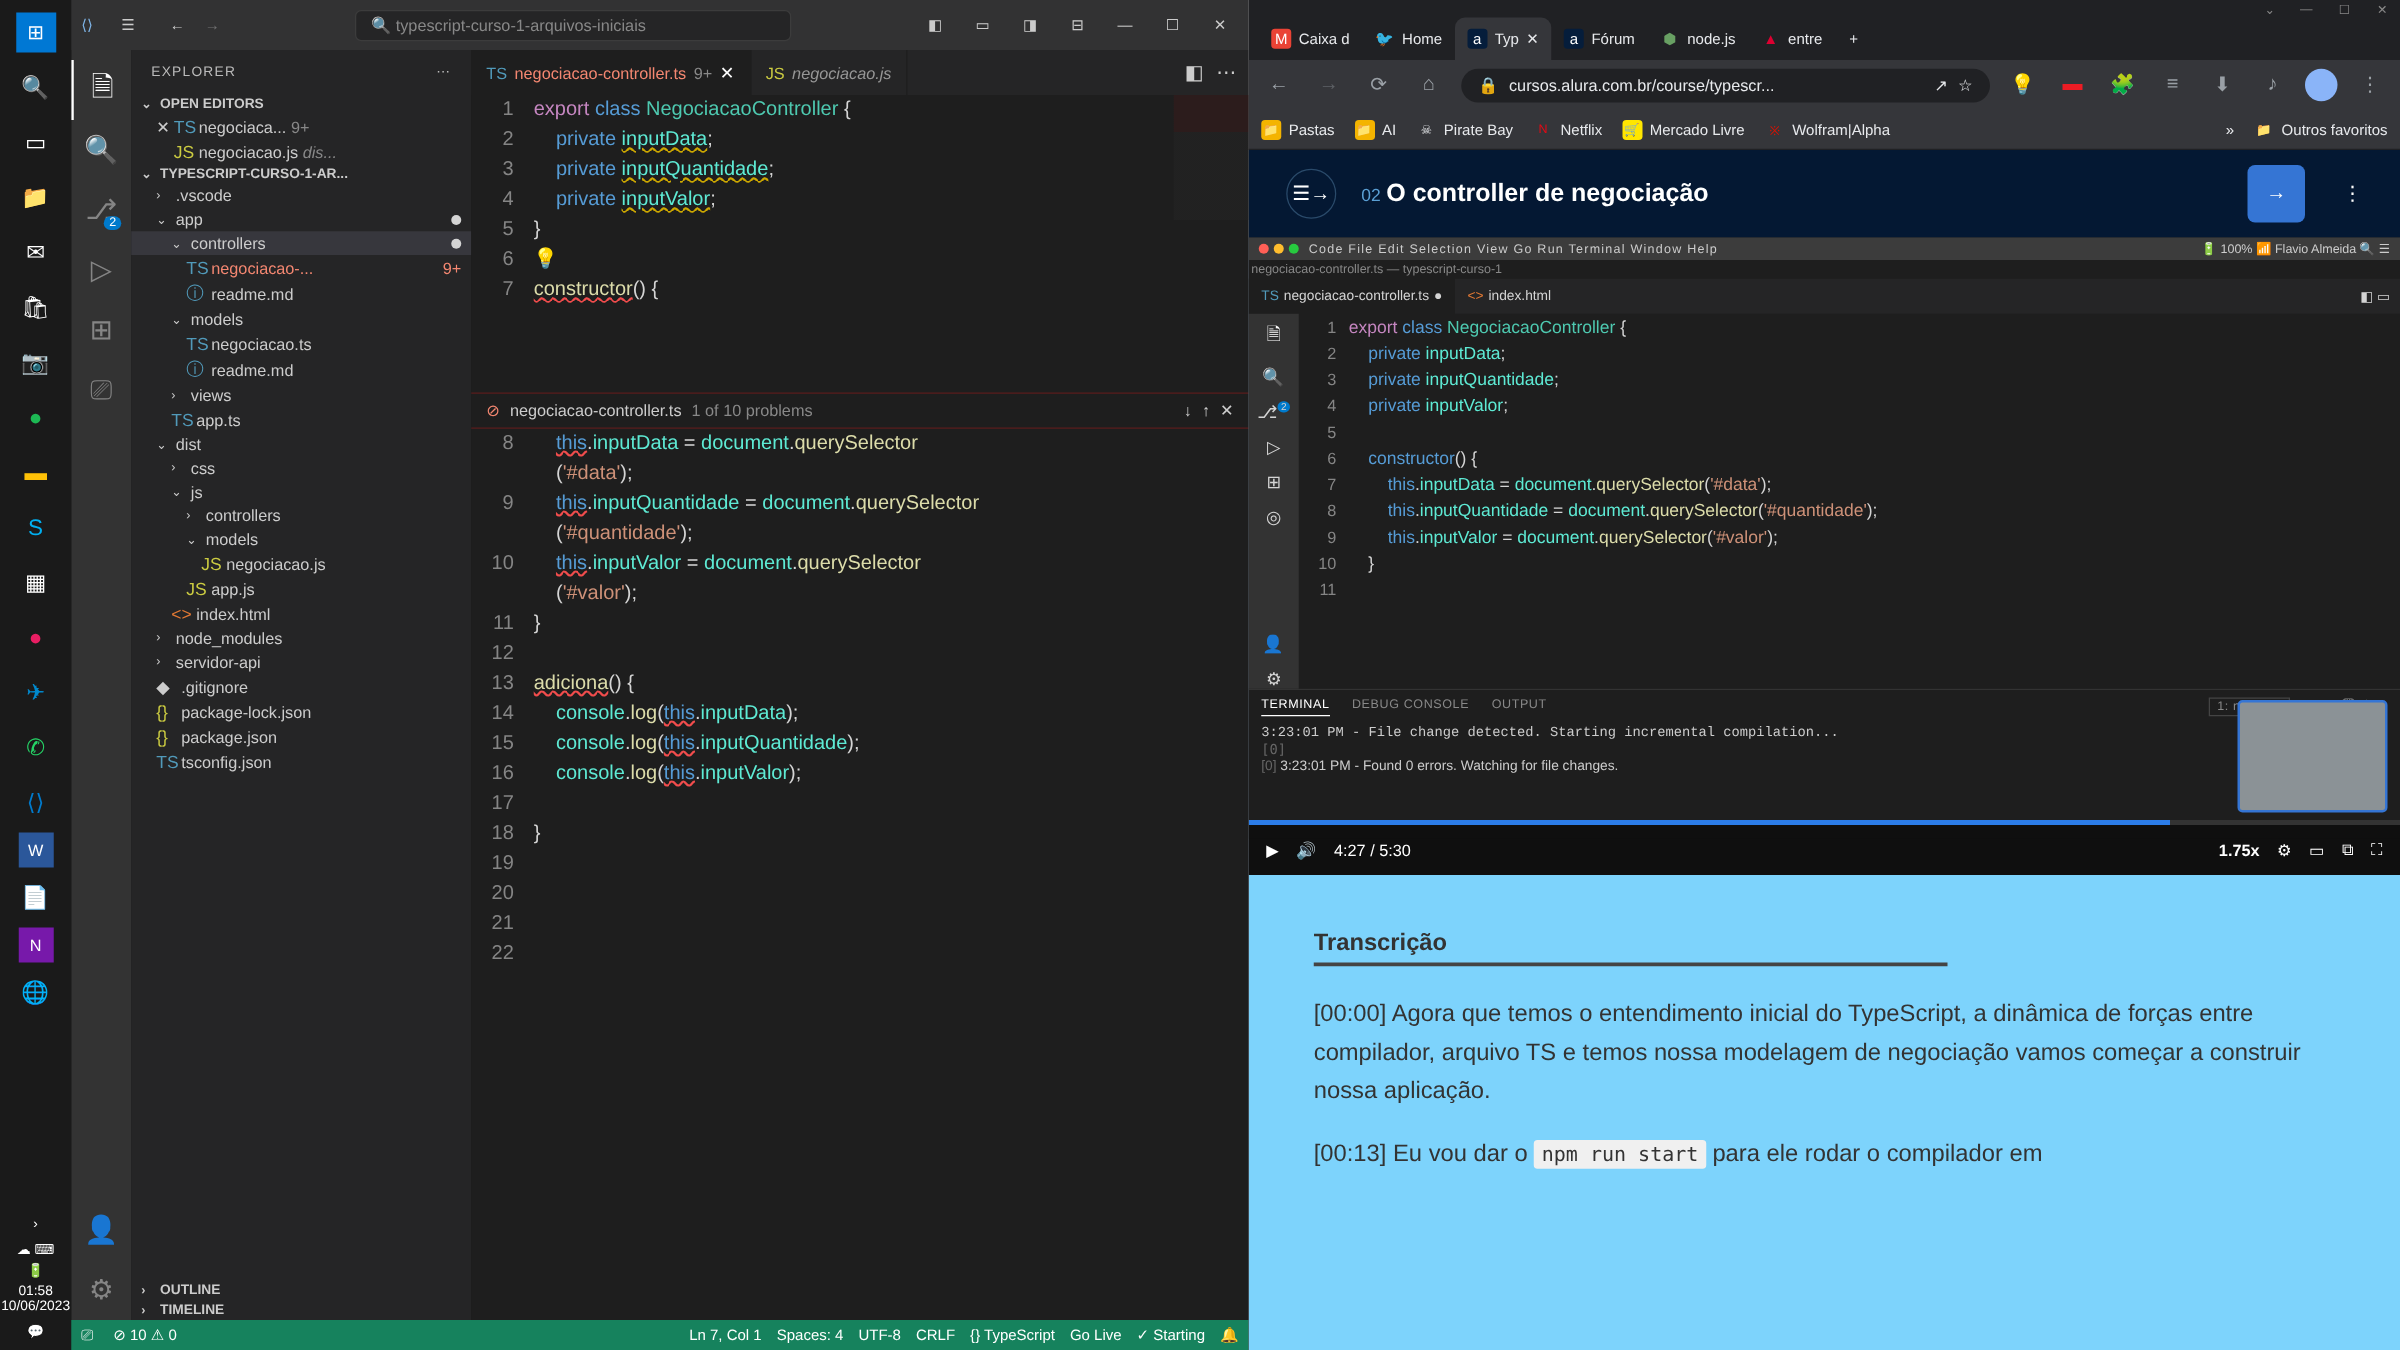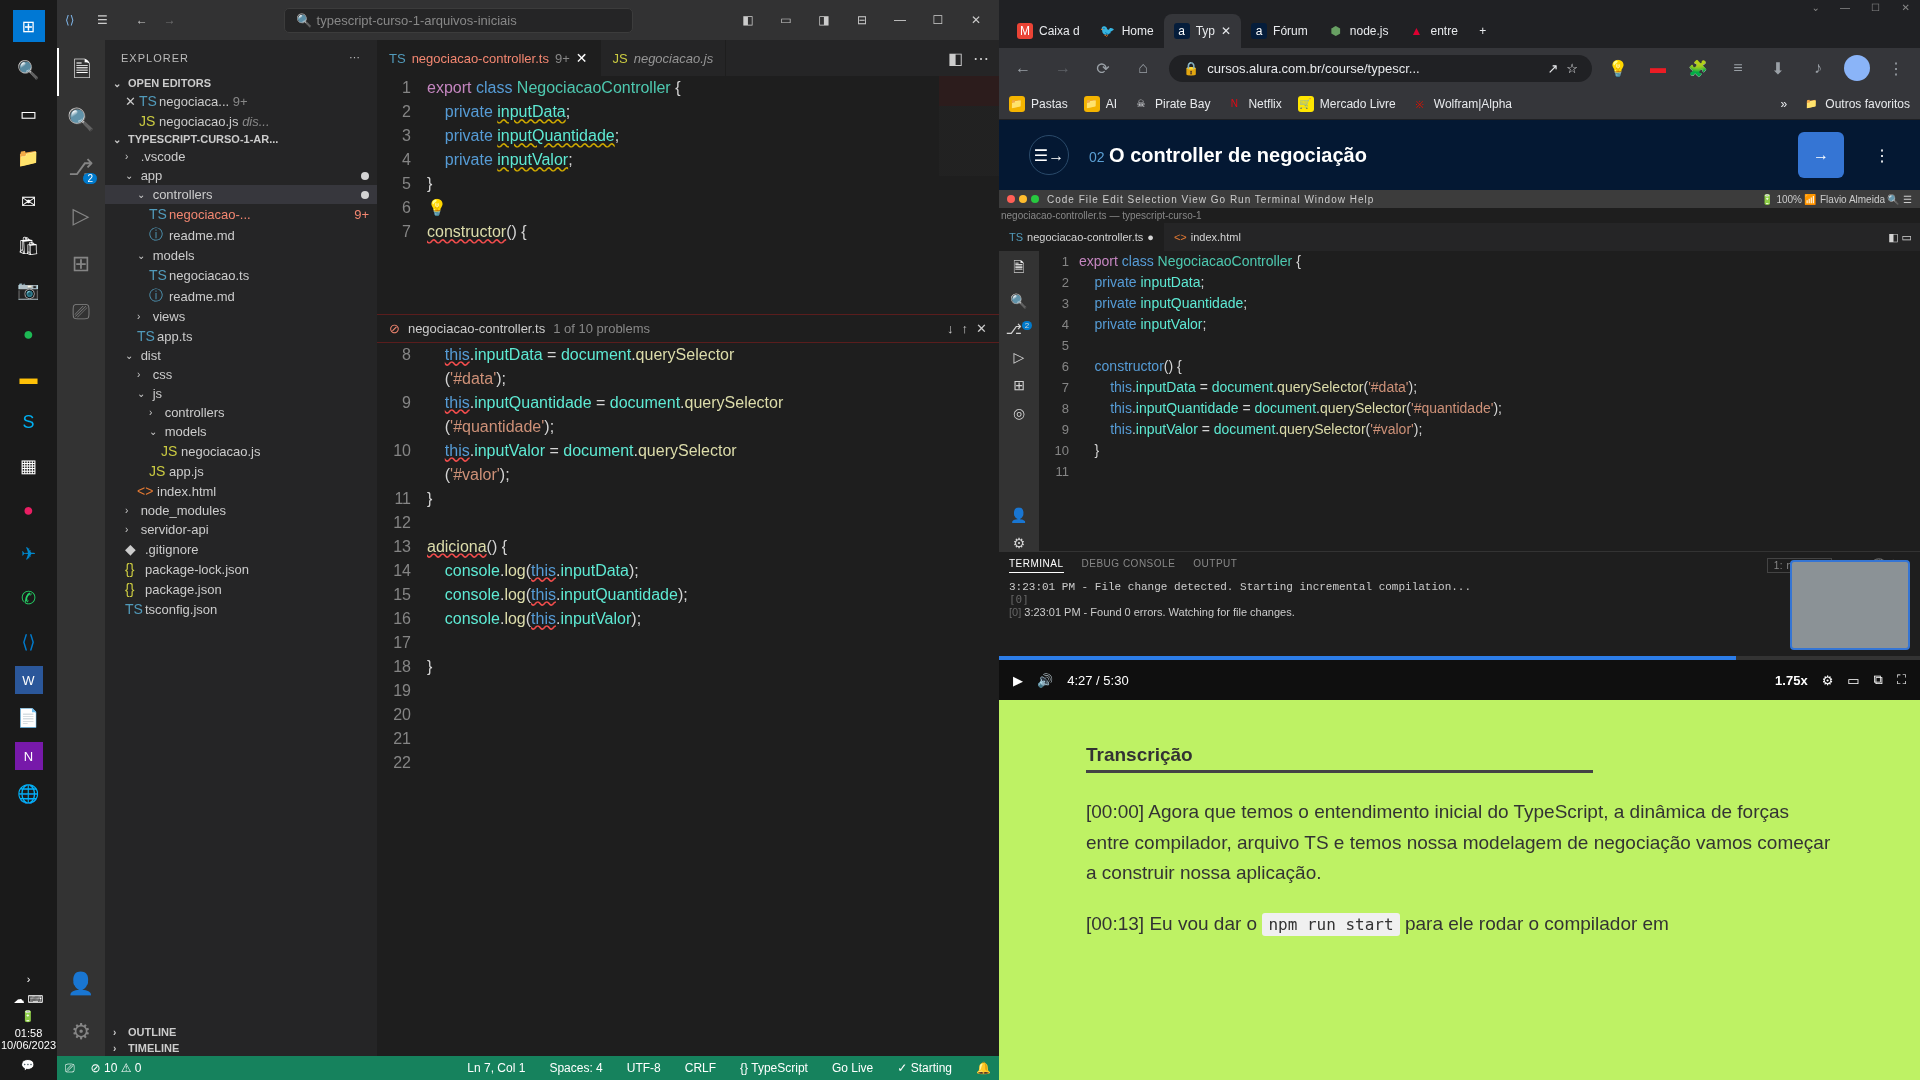--- a/index.html
+++ b/index.html
@@ -52,21 +52,21 @@
 .p{color:#5eead4}
 .s{color:#ce9178}
 .f{color:#dcdcaa}
 .problem-banner{background:#1e1e1e;border-top:1px solid #5a1d1d;border-bottom:1px solid #5a1d1d;padding:6px 12px;display:flex;align-items:center;font-size:13px;color:#ccc;gap:8px}
 .problem-banner .err{color:#f48771}
 .problem-text{font-family:Consolas,monospace;padding:8px 12px;color:#ccc;font-size:15px}
 .wavy-red{text-decoration:wavy underline #f14c4c}
 .wavy-yellow{text-decoration:wavy underline #cca700}
 .bulb{color:#ffcc00}
 .statusbar{height:24px;background:#16825d;color:#fff;display:flex;align-items:center;font-size:12px;padding:0 8px;gap:16px}
-.statusbar .right{margin-left:auto;display:flex;gap:24px}
+.statusbar .right{margin-left:auto;display:flex;gap:12px}
 .minimap{position:absolute;right:0;top:0;width:60px;height:100px;background:linear-gradient(#3a1a1a 0%,#3a1a1a 30%,#252525 30%);opacity:.5}
 .browser{width:921px;height:1080px;background:#fff;display:flex;flex-direction:column}
 .browser-top{background:#202124;color:#e8eaed}
 .browser-tabs{height:40px;display:flex;align-items:flex-end;padding-left:8px}
 .btab{height:34px;padding:0 10px;display:flex;align-items:center;font-size:12px;border-radius:8px 8px 0 0;gap:6px;cursor:pointer;max-width:110px;overflow:hidden;white-space:nowrap}
 .btab.active{background:#35363a}
 .btab-icon{width:16px;height:16px;display:flex;align-items:center;justify-content:center;font-size:12px}
 .browser-toolbar{height:40px;background:#35363a;display:flex;align-items:center;padding:0 10px;gap:12px}
 .browser-btn{width:28px;height:28px;display:flex;align-items:center;justify-content:center;color:#9aa0a6;font-size:16px;cursor:pointer}
 .urlbar{flex:1;background:#202124;border-radius:20px;padding:6px 14px;font-size:13px;color:#e8eaed;display:flex;align-items:center;gap:8px}
@@ -91,21 +91,21 @@
 .video-activitybar{width:40px;background:#333;display:flex;flex-direction:column;align-items:center;padding-top:6px;gap:12px}
 .video-gutter{width:40px;text-align:right;padding-right:10px;color:#858585;line-height:21px;font-size:13px}
 .video-codetext{line-height:21px;font-size:14px;white-space:pre}
 .video-terminal{height:120px;background:#1e1e1e;border-top:1px solid #333;padding:6px 10px;font-size:11px;color:#ccc}
 .video-term-tabs{display:flex;gap:18px;font-size:10px;color:#888;margin-bottom:8px;letter-spacing:.5px}
 .video-term-tabs .active{color:#fff;border-bottom:1px solid #fff}
 .video-controls{position:absolute;bottom:0;left:0;right:0;height:40px;background:rgba(0,0,0,.5);display:flex;align-items:center;padding:0 14px;gap:14px;color:#fff;font-size:13px}
 .video-progress{position:absolute;bottom:40px;left:0;right:0;height:4px;background:#333}
 .video-progress-fill{height:100%;width:80%;background:#2c7de9}
 .pip{position:absolute;right:10px;bottom:50px;width:120px;height:90px;background:#8b9296;border:2px solid #3575d4;border-radius:4px}
-.transcript{flex:1;background:#bef264;padding:40px 87px;color:#333;font-size:19px;line-height:1.6}
+.transcript{flex:1;background:#7dd3fc;padding:40px 52px;color:#333;font-size:19px;line-height:1.6}
 .transcript h3{font-size:19px;font-weight:700;border-bottom:3px solid #444;display:inline-block;padding-right:400px;margin-bottom:24px}
 .transcript p{margin-bottom:20px}
 .transcript code{background:#f0f0f0;padding:2px 6px;border-radius:3px;font-family:Consolas,monospace;font-size:16px}
 .modified-dot{width:8px;height:8px;border-radius:50%;background:#d4d4d4;display:inline-block;margin-left:4px}
 .sidebar-bottom{margin-top:auto}
 .win-icon{background:#0078d4;color:#fff;width:32px;height:32px;display:flex;align-items:center;justify-content:center;font-size:16px}
 </style>
 </head>
 <body>
 

